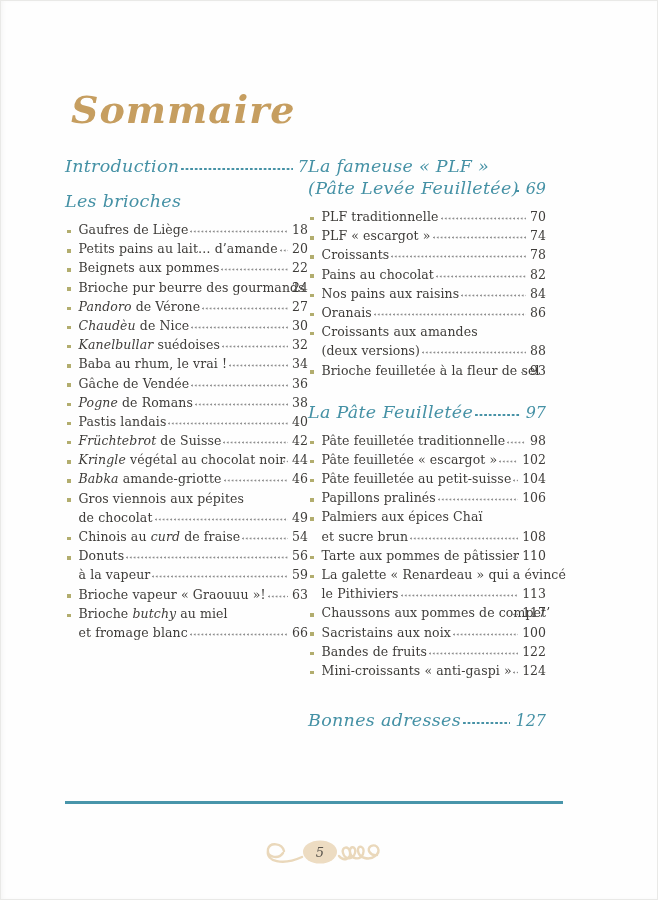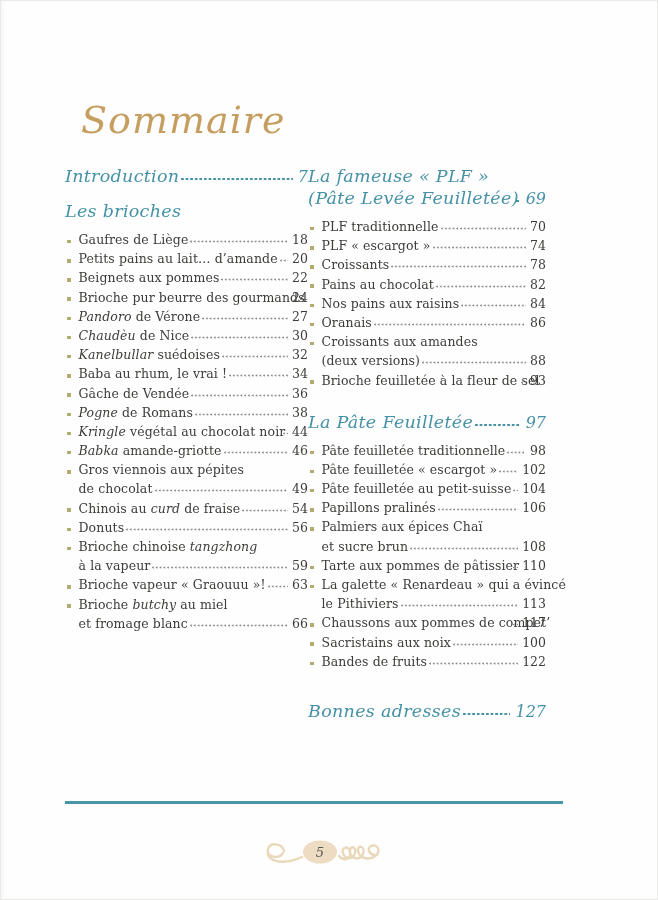--- a/index.html
+++ b/index.html
@@ -8,21 +8,21 @@
   }
   *{box-sizing:border-box;}
   html,body{margin:0;padding:0;background:#ffffff;}
   body{font-family:"DejaVu Serif", serif;}
   .page{
     position:relative; width:658px; height:900px; background:#fefefe;
     box-shadow: inset 0 0 0 1px #e9e9e7, inset 3px 0 4px rgba(0,0,0,0.035);
     padding:82px 60px 0 65px; overflow:hidden;
   }
   .title{
-    margin:16px; font-size:38px; font-weight:normal; font-style:italic;
+    margin:6px; font-size:38px; font-weight:bold; font-style:italic;
     color:var(--gold); letter-spacing:1px; line-height:44px;
     font-family:"DejaVu Serif", serif;
   }
   .columns{display:flex; margin-top:24px; align-items:flex-start;}
   .col{flex:none;}
   .col.left{width:243px;}
   .col.right{width:238px;}
 
   .block{margin:0;}
   .line{display:flex; align-items:baseline; height:19.2px; white-space:nowrap;}
@@ -168,20 +168,36 @@
           <div class="line">
             <span class="bullet"></span>
             <span class="label"><i>Pogne</i> de Romans</span>
             <span class="leader"></span>
             <span class="pnum">38</span>
           </div>
         </div>
         <div class="block item">
           <div class="line">
             <span class="bullet"></span>
+            <span class="label">Pastis landais</span>
+            <span class="leader"></span>
+            <span class="pnum">40</span>
+          </div>
+        </div>
+        <div class="block item">
+          <div class="line">
+            <span class="bullet"></span>
+            <span class="label"><i>Früchtebrot</i> de Suisse</span>
+            <span class="leader"></span>
+            <span class="pnum">42</span>
+          </div>
+        </div>
+        <div class="block item">
+          <div class="line">
+            <span class="bullet"></span>
             <span class="label"><i>Kringle</i> végétal au chocolat noir</span>
             <span class="leader"></span>
             <span class="pnum">44</span>
           </div>
         </div>
         <div class="block item">
           <div class="line">
             <span class="bullet"></span>
             <span class="label"><i>Babka</i> amande-griotte</span>
             <span class="leader"></span>
@@ -209,24 +225,20 @@
         </div>
         <div class="block item">
           <div class="line">
             <span class="bullet"></span>
             <span class="label">Donuts</span>
             <span class="leader"></span>
             <span class="pnum">56</span>
           </div>
         </div>
         <div class="block item">
-          <div class="line">
-            <span class="bullet"></span>
-            <span class="label">Brioche chinoise <i>tangzhong</i></span>
-          </div>
           <div class="line cont">
             <span class="label">à la vapeur</span>
             <span class="leader"></span>
             <span class="pnum">59</span>
           </div>
         </div>
         <div class="block item">
           <div class="line">
             <span class="bullet"></span>
             <span class="label">Brioche vapeur « Graouuu »!</span>
@@ -408,20 +420,28 @@
             <span class="leader"></span>
             <span class="pnum">100</span>
           </div>
         </div>
         <div class="block item">
           <div class="line">
             <span class="bullet"></span>
             <span class="label">Bandes de fruits</span>
             <span class="leader"></span>
             <span class="pnum">122</span>
+          </div>
+        </div>
+        <div class="block item">
+          <div class="line">
+            <span class="bullet"></span>
+            <span class="label">Mini-croissants « anti-gaspi »</span>
+            <span class="leader"></span>
+            <span class="pnum">124</span>
           </div>
         </div>
         <div class="block heading">
           <div class="line">
             <span class="label">Bonnes adresses</span>
             <span class="leader"></span>
             <span class="pnum">127</span>
           </div>
         </div>
       </div>

